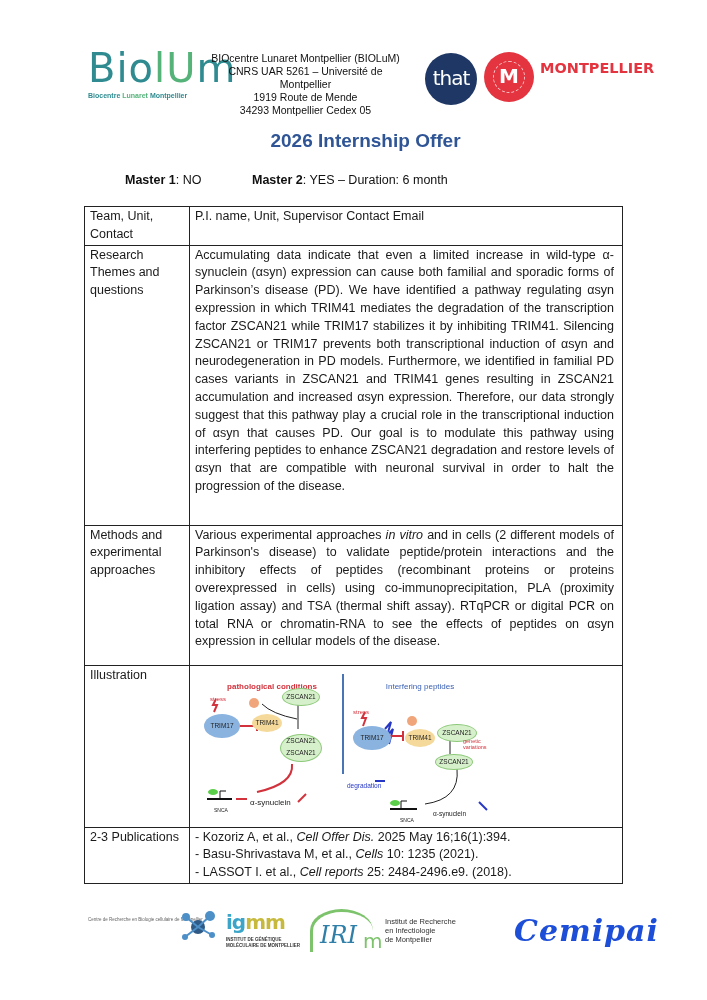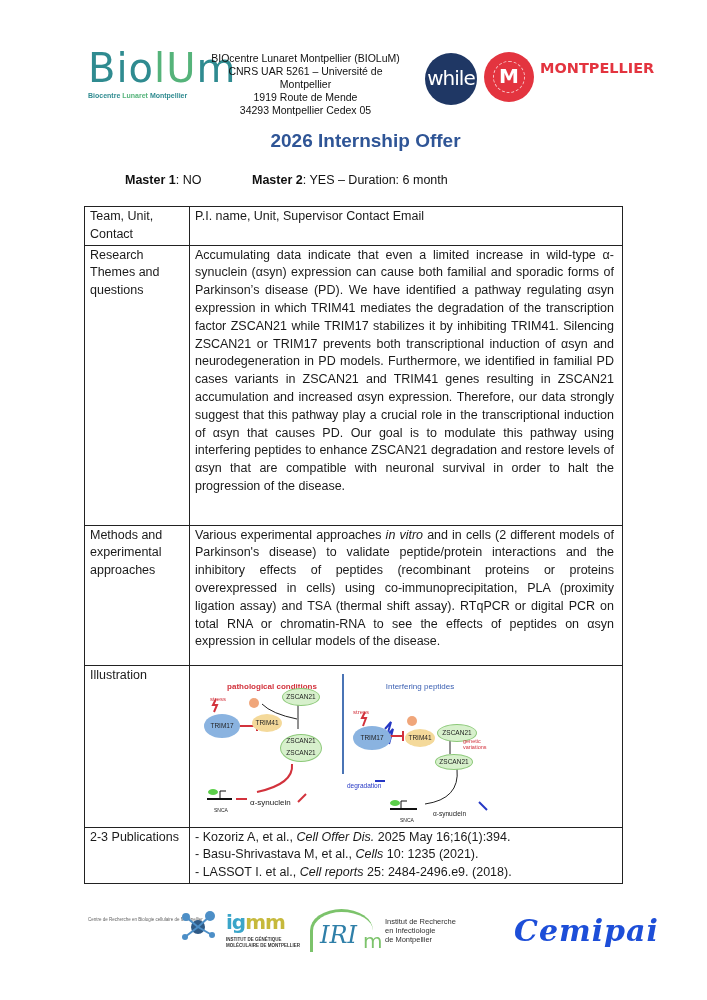--- a/index.html
+++ b/index.html
@@ -92,21 +92,21 @@
       <span class="g">Lunaret</span>
       <span>Montpellier</span>
     </div>
   </div>
   <div class="addr">
     <div>BIOcentre Lunaret Montpellier (BIOLuM)</div>
     <div>CNRS UAR 5261 – Université de Montpellier</div>
     <div>1919 Route de Mende</div>
     <div>34293 Montpellier Cedex 05</div>
   </div>
-  <div class="cnrs">while</div>
+  <div class="cnrs">that</div>
   <div class="um-seal">
     <div class="inner"></div>
     <div class="m">M</div>
   </div>
   <div class="um-text">
     <div>MONTPELLIER</div>
   </div>
 </div>
 
 <div class="title">2026 Internship Offer</div>

